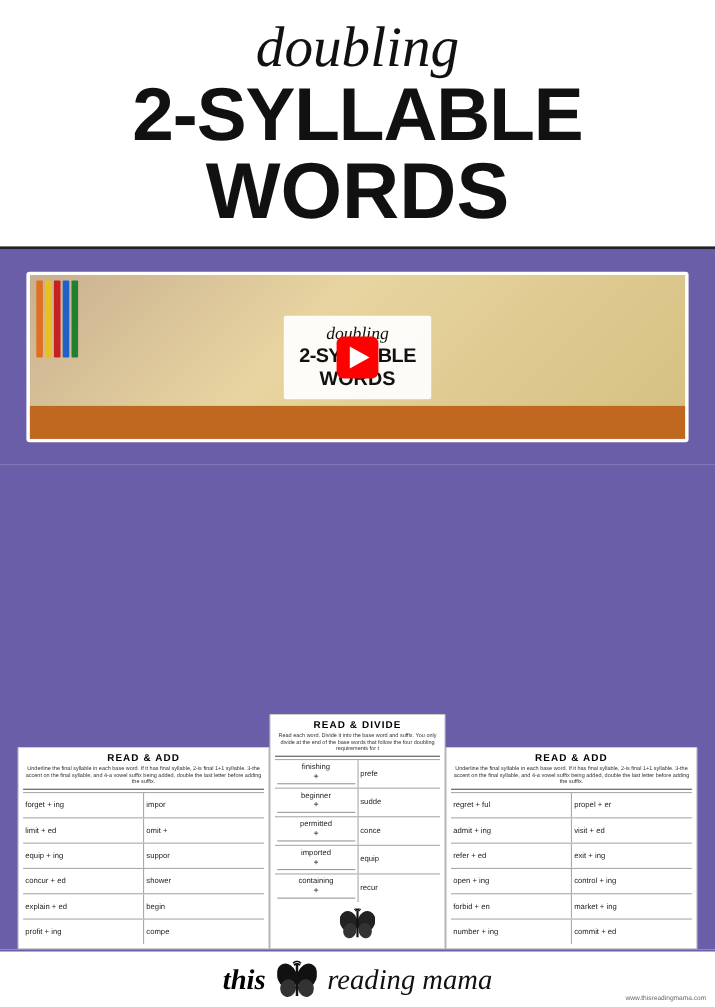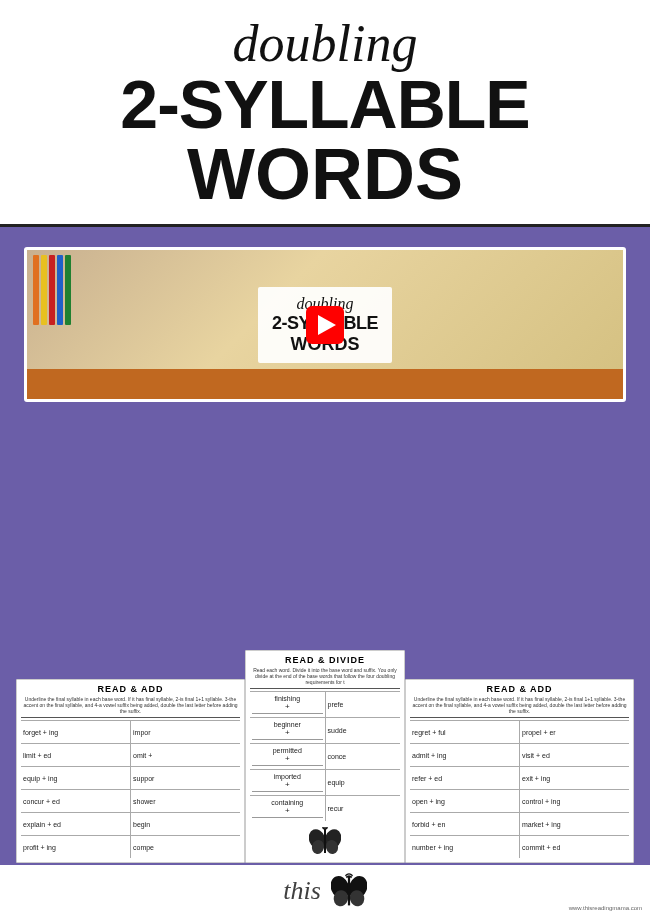--- a/index.html
+++ b/index.html
@@ -224,23 +224,23 @@
       display: flex;
       align-items: center;
       justify-content: center;
       gap: 10px;
       border-top: 2px solid #6B5EA8;
       flex-shrink: 0;
     }
 
     .brand-text-left {
       font-size: 26px;
-      font-weight: 400;
+      font-weight: 700;
       font-style: italic;
-      color: #404040;
+      color: #000000;
       font-family: "Palatino Linotype", cursive;
     }
 
     .brand-butterfly {
       width: 36px;
       height: 36px;
     }
 
     .brand-text-right {
       font-size: 26px;
@@ -465,17 +465,18 @@
     <svg class="brand-butterfly" viewBox="0 0 40 36">
       <ellipse cx="10" cy="14" rx="10" ry="13" fill="#111" transform="rotate(-20,10,14)"></ellipse>
       <ellipse cx="30" cy="14" rx="10" ry="13" fill="#111" transform="rotate(20,30,14)"></ellipse>
       <ellipse cx="11" cy="26" rx="8" ry="9" fill="#333" transform="rotate(15,11,26)"></ellipse>
       <ellipse cx="29" cy="26" rx="8" ry="9" fill="#333" transform="rotate(-15,29,26)"></ellipse>
       <line x1="20" y1="2" x2="20" y2="34" stroke="#111" stroke-width="2.5"></line>
       <path d="M17,3 Q20,0 23,3" stroke="#111" stroke-width="2" fill="none"></path>
       <path d="M16,1 Q20,-3 24,1" stroke="#111" stroke-width="1.5" fill="none"></path>
     </svg>
 
+    <span class="brand-text-right">reading mama</span>
   </div>
 
   <div class="brand-url">www.thisreadingmama.com</div>
 
 </div>
 
 </body></html>

